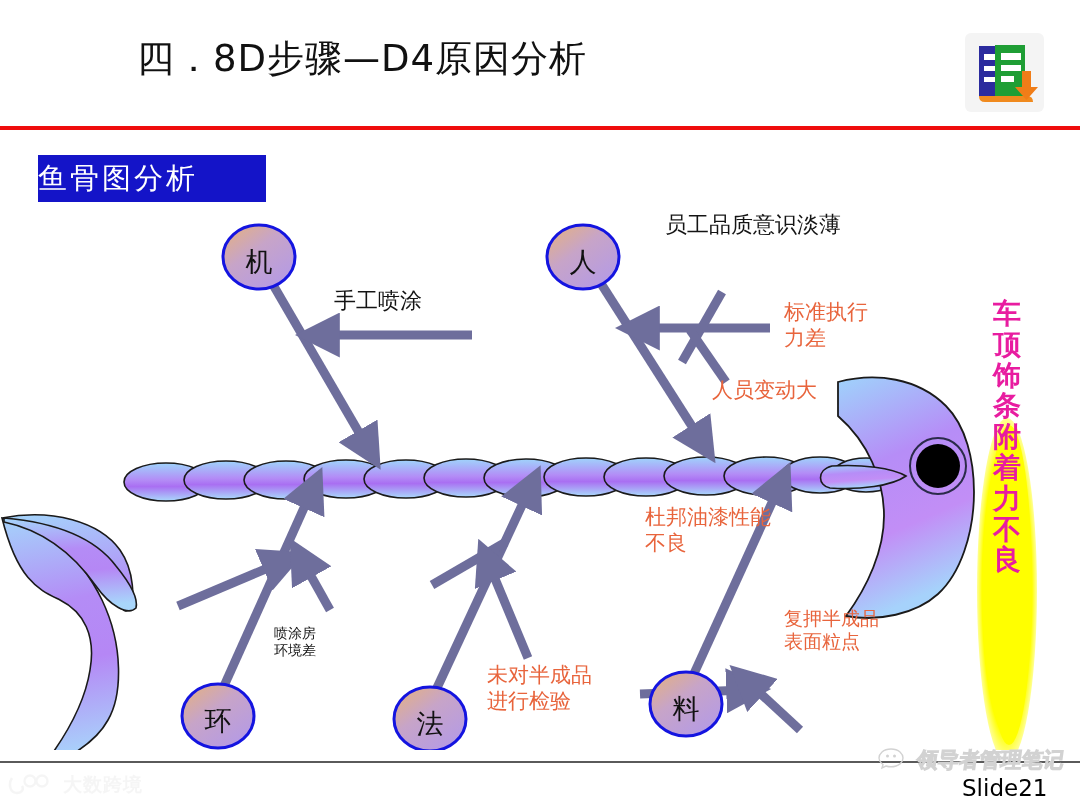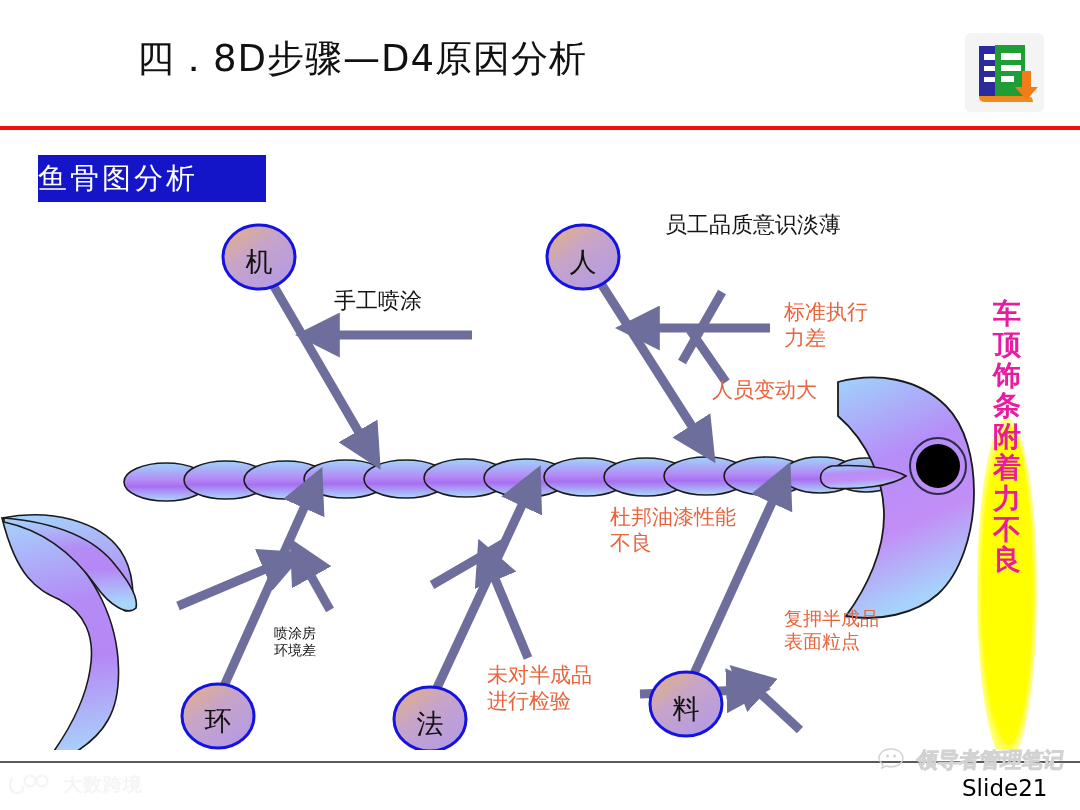--- a/index.html
+++ b/index.html
@@ -246,21 +246,21 @@
   <div class="lbl orange c" style="left:712px;top:378px;font-size:21px;">人员变动大</div>
 
 
   <div class="lbl black c" style="left:274px;top:625px;font-size:14px;">喷涂房
 环境差</div>
 
 
   <div class="lbl orange c" style="left:479px;top:663px;font-size:21px;margin-left:8px;">未对半成品
 进行检验</div>
 
-  <div class="lbl orange c" style="left:610px;top:505px;font-size:21px;">杜邦油漆性能
+  <div class="lbl orange c" style="left:645px;top:505px;font-size:21px;">杜邦油漆性能
 不良</div>
 
   <div class="lbl orange c" style="left:784px;top:607px;font-size:19px;">复押半成品
 表面粒点</div>
 
   <div class="vtext" id="problem-vertical">
       <span>车</span>
       <span>顶</span>
       <span>饰</span>
       <span>条</span>

